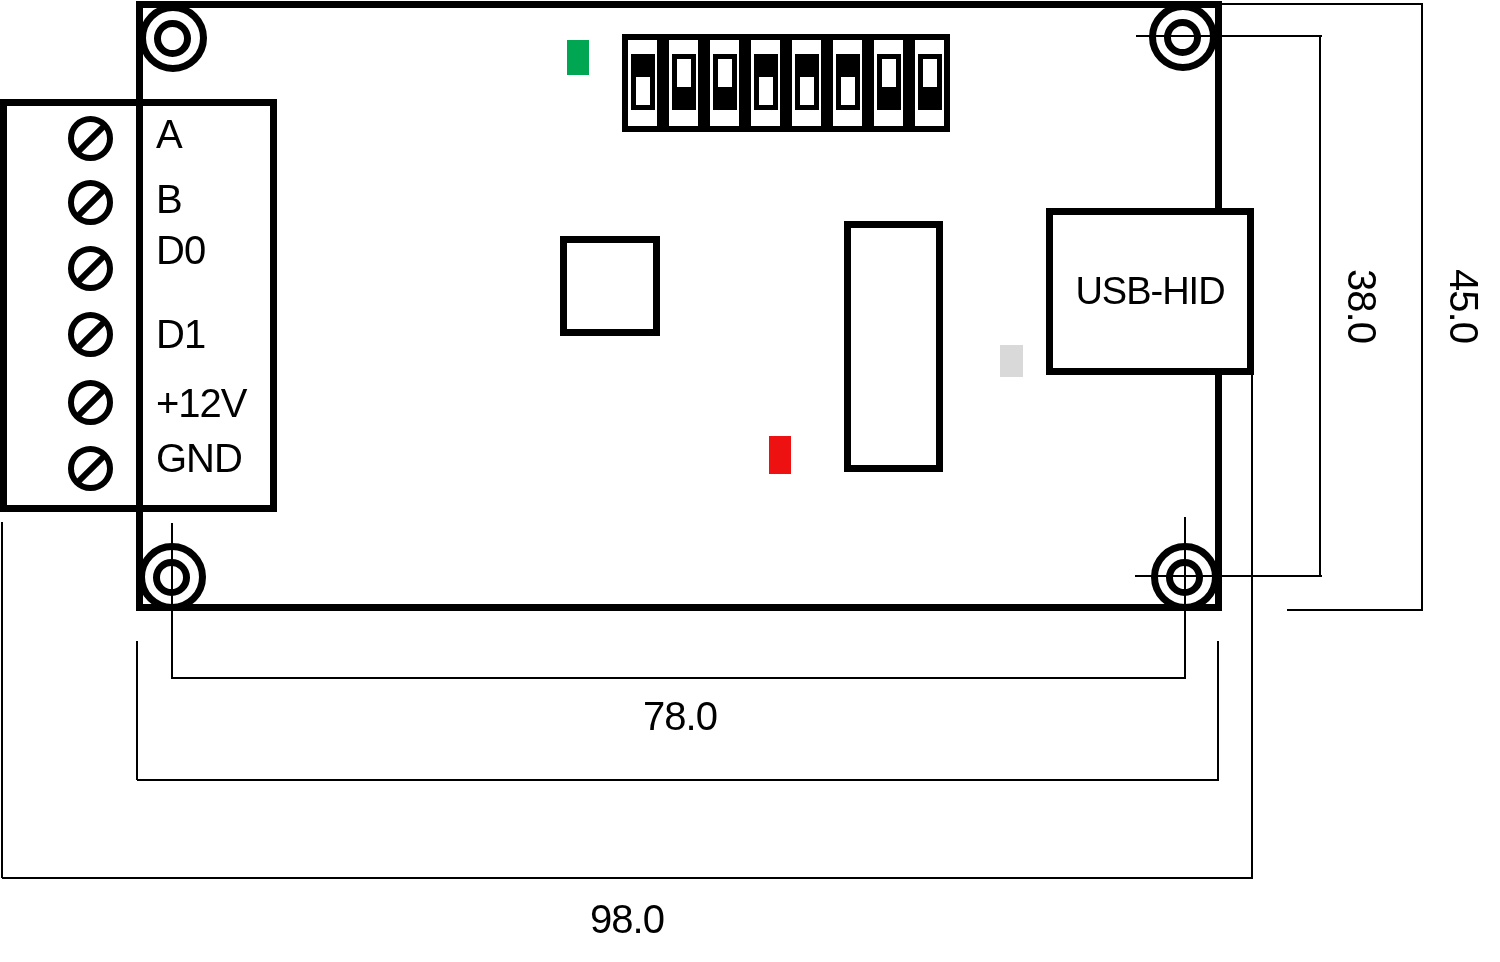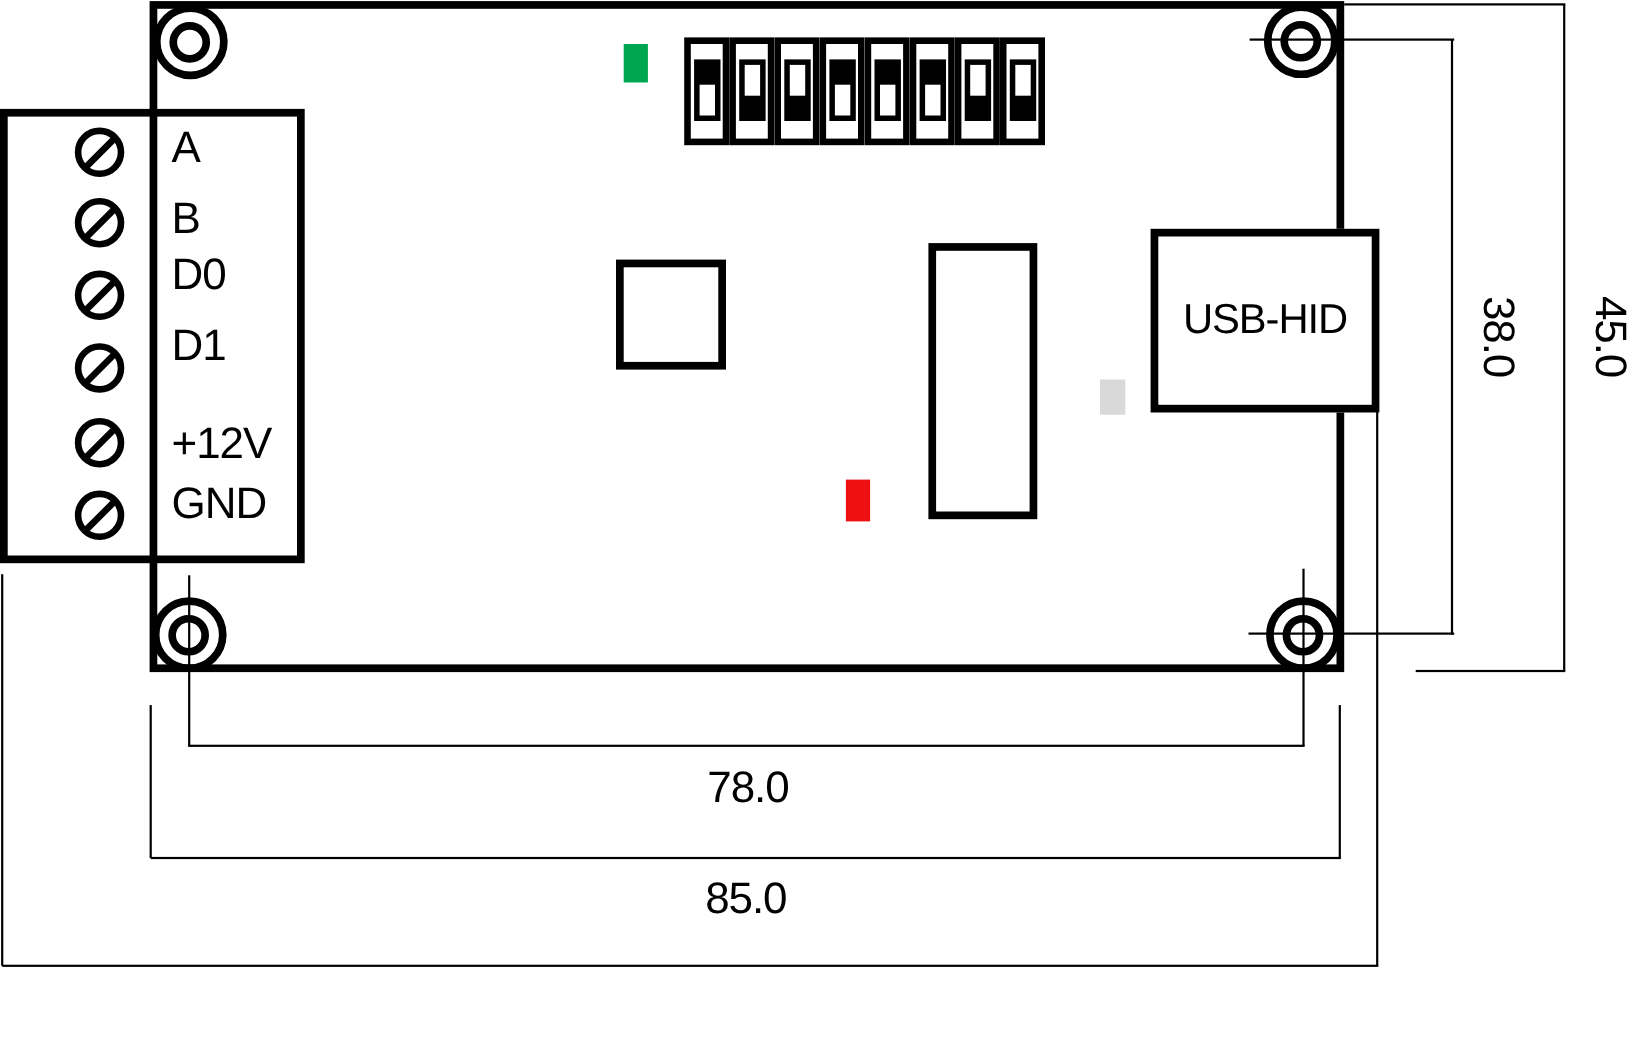--- a/index.html
+++ b/index.html
@@ -59,21 +59,21 @@
   <div class="screw" style="top:380px">
       <div class="slot"></div>
     </div>
   <div class="screw" style="top:446px">
       <div class="slot"></div>
     </div>
 
   <div class="tlabel" style="top:112px">A</div>
   <div class="tlabel" style="top:177px">B</div>
   <div class="tlabel" style="top:228px">D0</div>
-  <div class="tlabel" style="top:292px">D1</div>
+  <div class="tlabel" style="top:312px">D1</div>
   <div class="tlabel" style="top:381px">+12V</div>
   <div class="tlabel" style="top:436px">GND</div>
 
   <div class="abs outline7" style="left:136px;top:1px;width:1086px;height:610px;"></div>
 
   <div id="dip">
     <div class="dip-cell down">
         <div class="recess">
           <div class="slider-window"></div>
         </div>
@@ -147,17 +147,17 @@
   <div class="hole" style="left:139px;top:4px;width:68px;height:68px;"></div>
   <div class="hole" style="left:154px;top:20px;width:37px;height:37px;"></div>
   <div class="hole" style="left:1149px;top:3px;width:68px;height:68px;"></div>
   <div class="hole" style="left:1164px;top:19px;width:37px;height:37px;"></div>
   <div class="hole" style="left:138px;top:543px;width:68px;height:68px;"></div>
   <div class="hole" style="left:153px;top:559px;width:37px;height:37px;"></div>
   <div class="hole" style="left:1151px;top:543px;width:68px;height:68px;"></div>
   <div class="hole" style="left:1166px;top:559px;width:37px;height:37px;"></div>
 
   <div class="dimlabel" style="left:605px;top:696px;text-align:center;">78.0</div>
-  <div class="dimlabel" style="left:603px;top:797px;">85.0</div>
+  <div class="dimlabel" style="left:552px;top:899px;">98.0</div>
   <div class="dimlabel rot90" style="left:1287px;top:286px;">38.0</div>
   <div class="dimlabel rot90" style="left:1389px;top:286px;">45.0</div>
 
 </div>
 
 </body></html>

